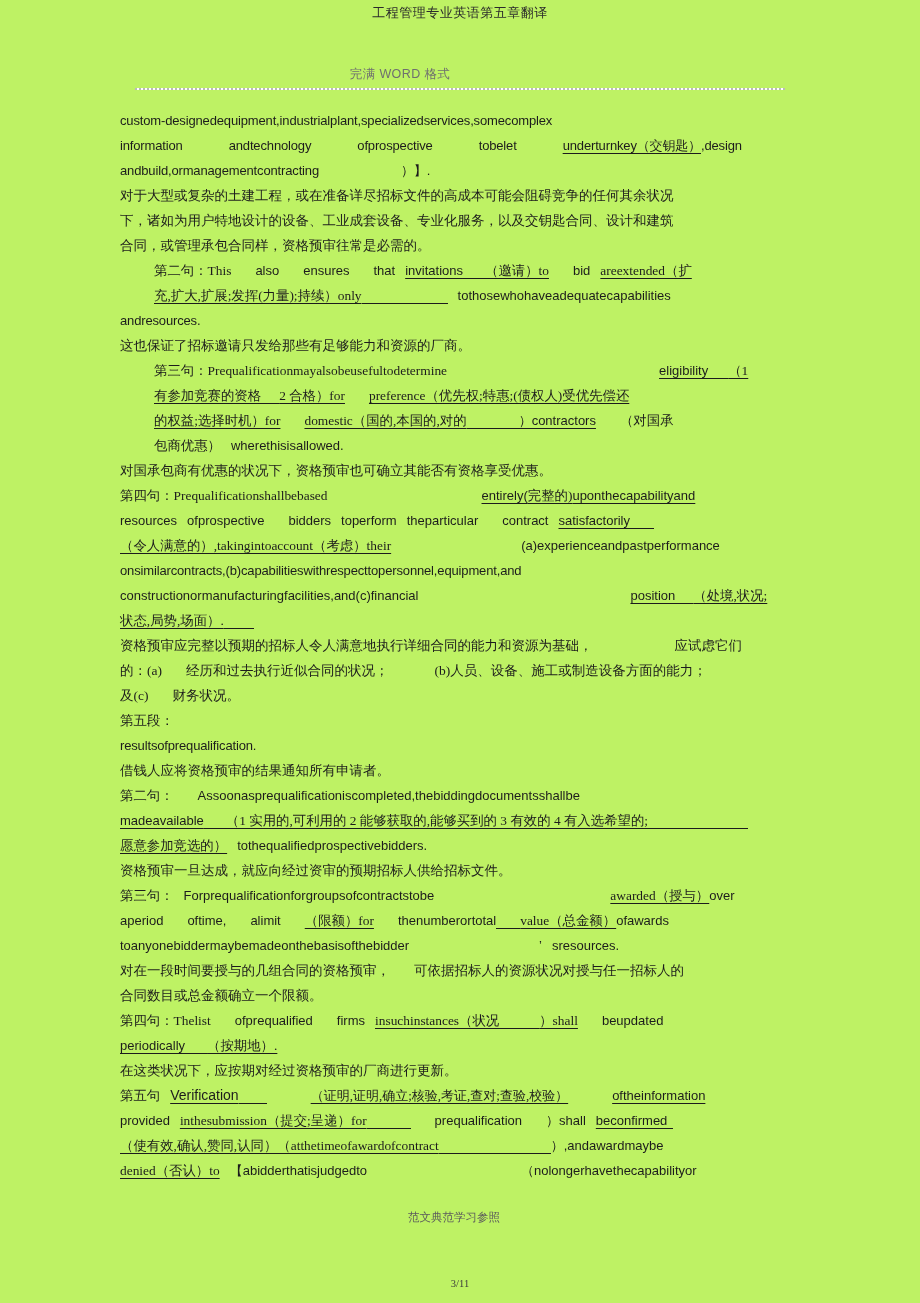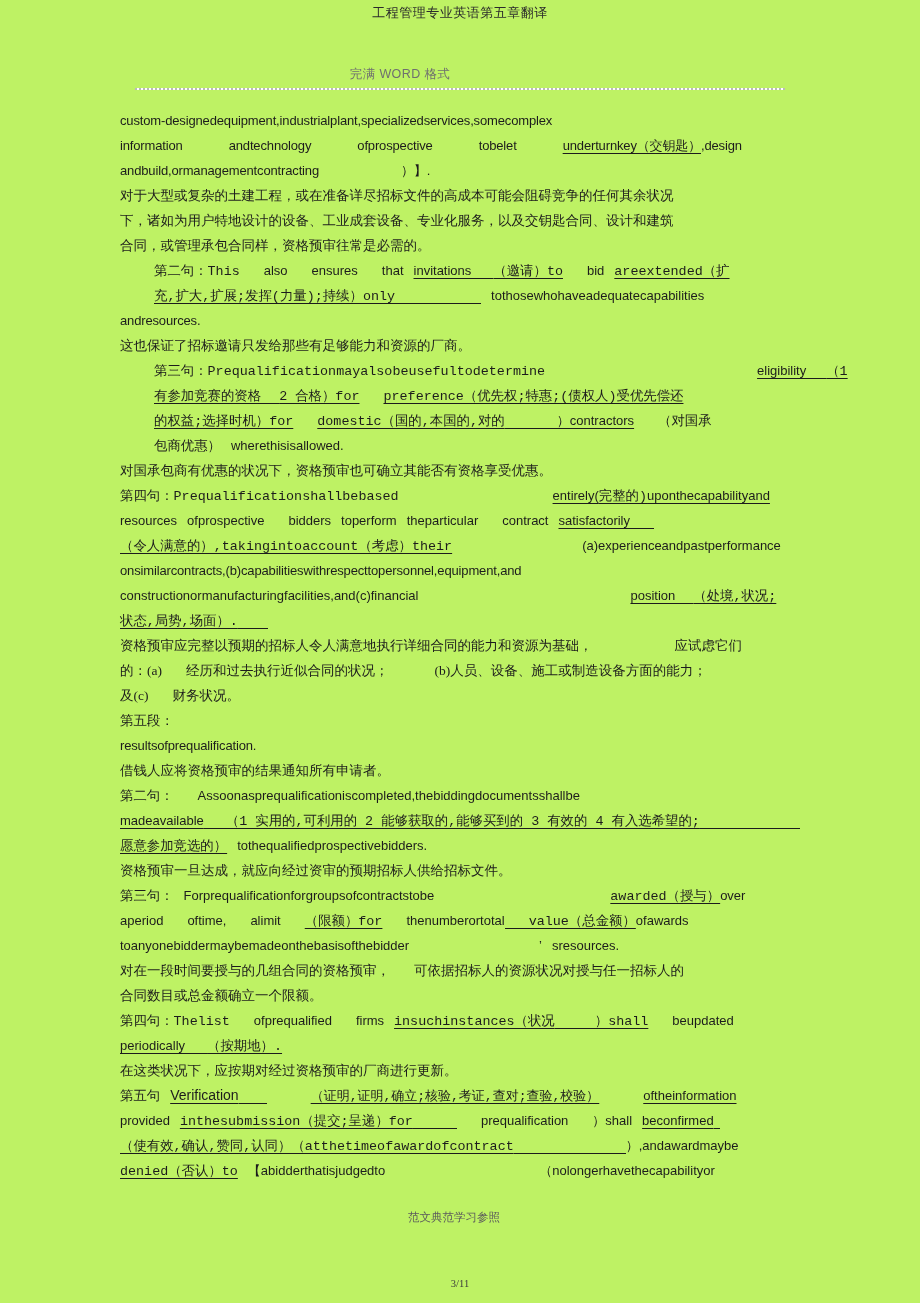--- a/index.html
+++ b/index.html
@@ -73,21 +73,21 @@
   .ln.en {
     font-family: "Liberation Sans", "DejaVu Sans", sans-serif;
     font-size: 13.0px;
     letter-spacing: -0.15px;
   }
   .ln.mix {
     font-family: "Liberation Sans", "DejaVu Sans", sans-serif;
     font-size: 13.0px;
   }
   .u  { text-decoration: underline; text-underline-offset: 3px; }
-  .cnx { font-family: Liberation Mono, monospace; font-size: 13.4px; }
+  .cnx { font-family: Liberation Serif, serif; font-size: 13.4px; }
   .sm  { font-size: 13px; margin-left: 44px; }
   .ind1 { padding-left: 34px; }
   .gapS { display: inline-block; width: 10px; }
   .gapM { display: inline-block; width: 24px; }
   .gapL { display: inline-block; width: 46px; }
   .gapXL{ display: inline-block; width: 82px; }
   .gapXXL{ display: inline-block; width: 130px; }
   .uline {
     display: inline-block;
     border-bottom: 1px solid #1c1c1c;

